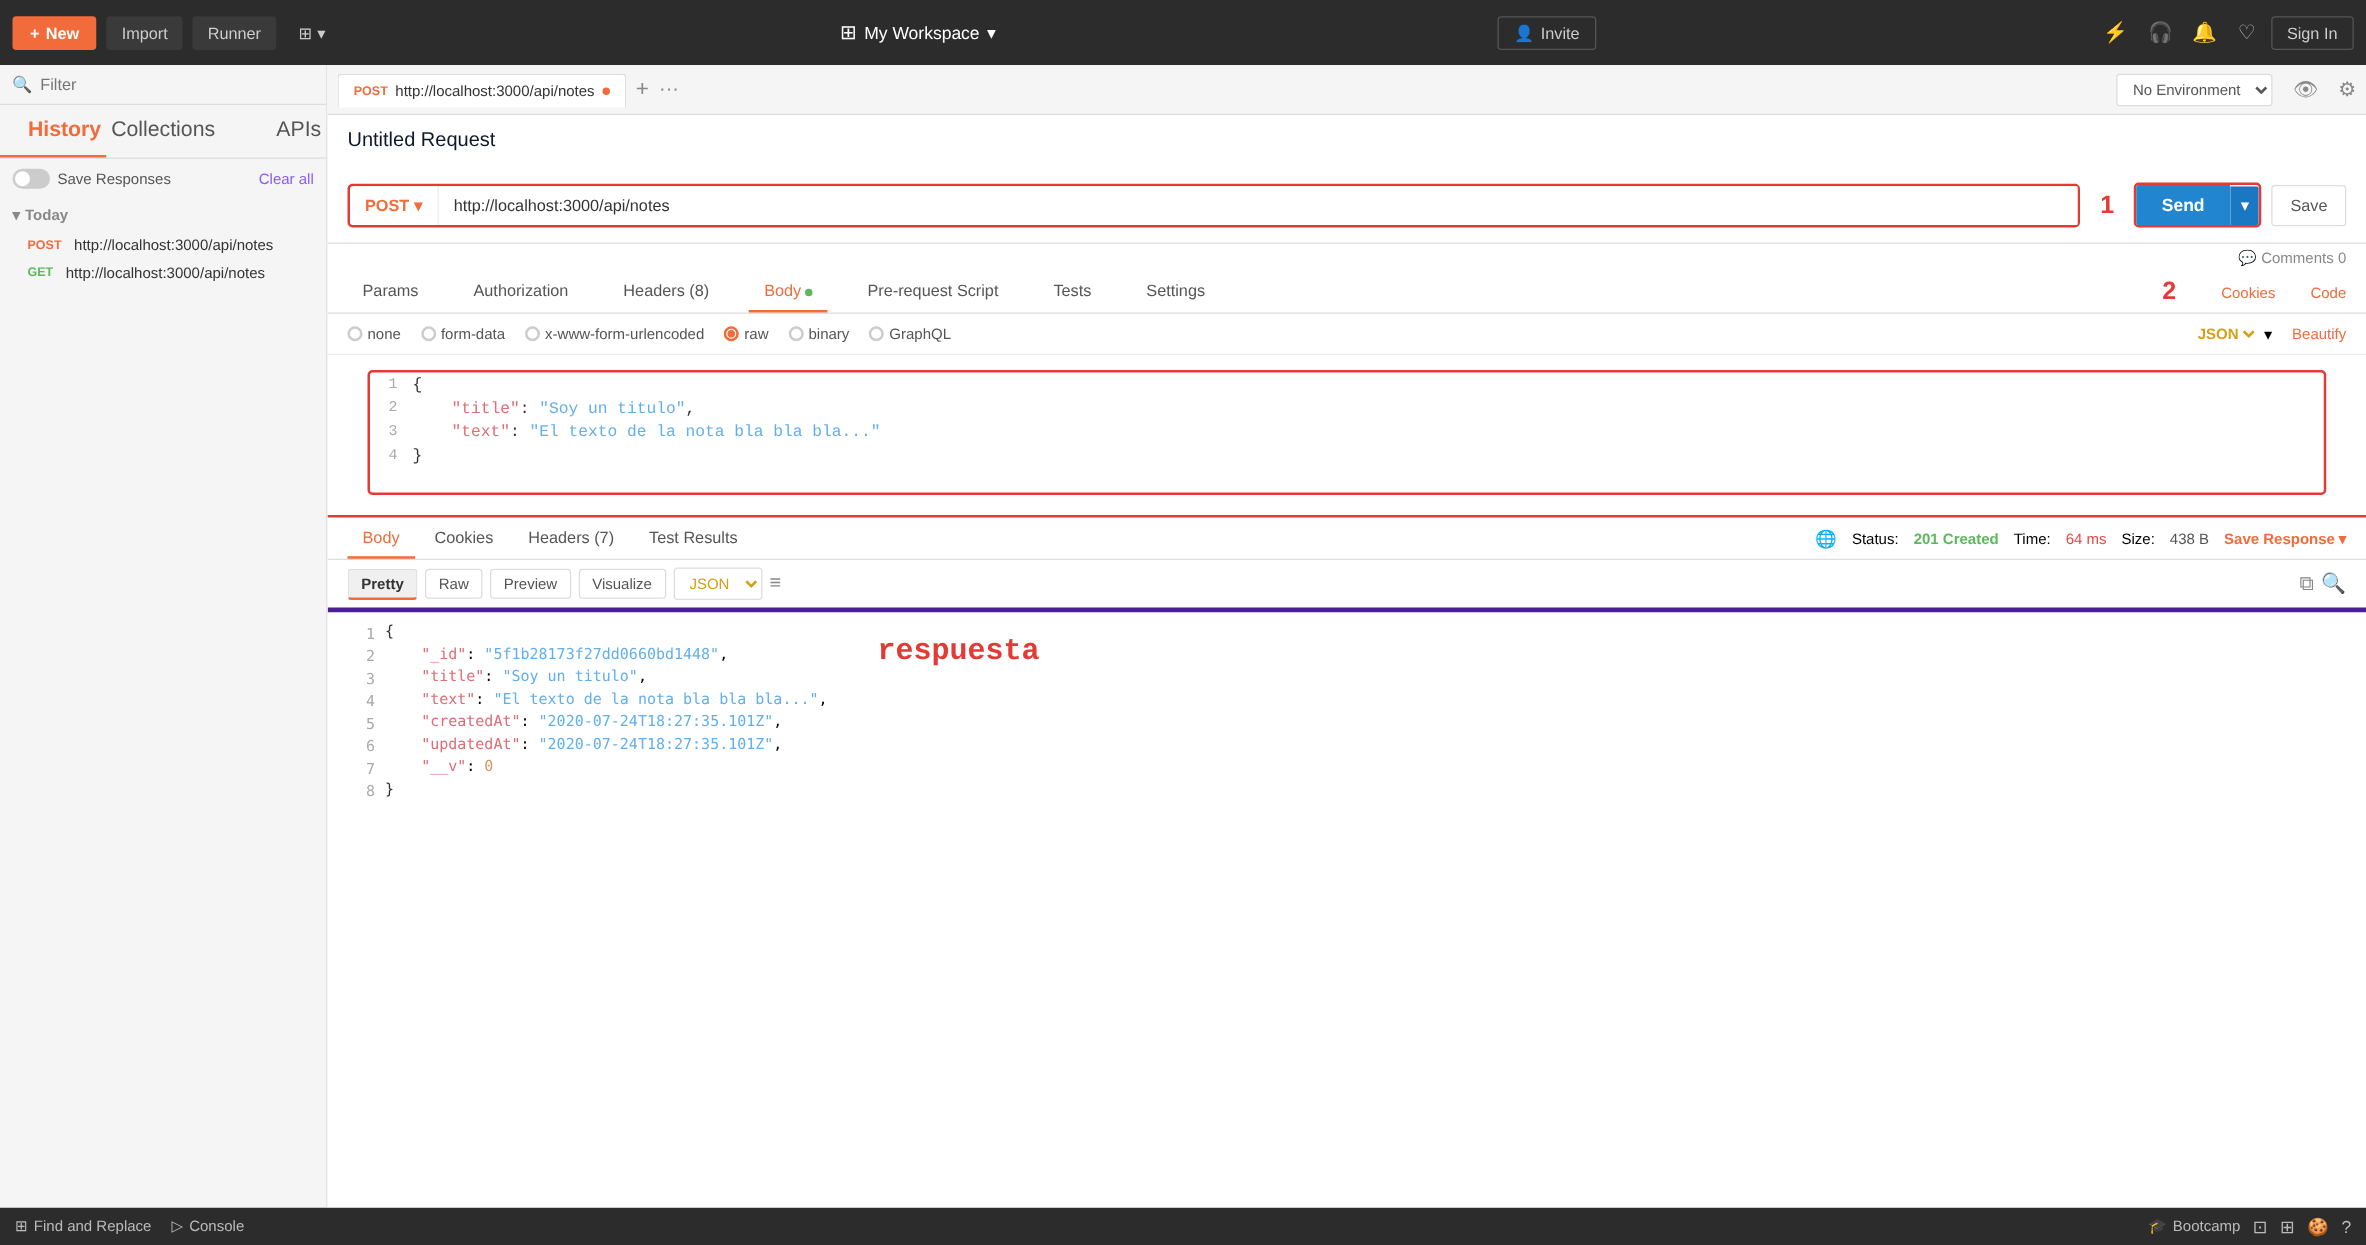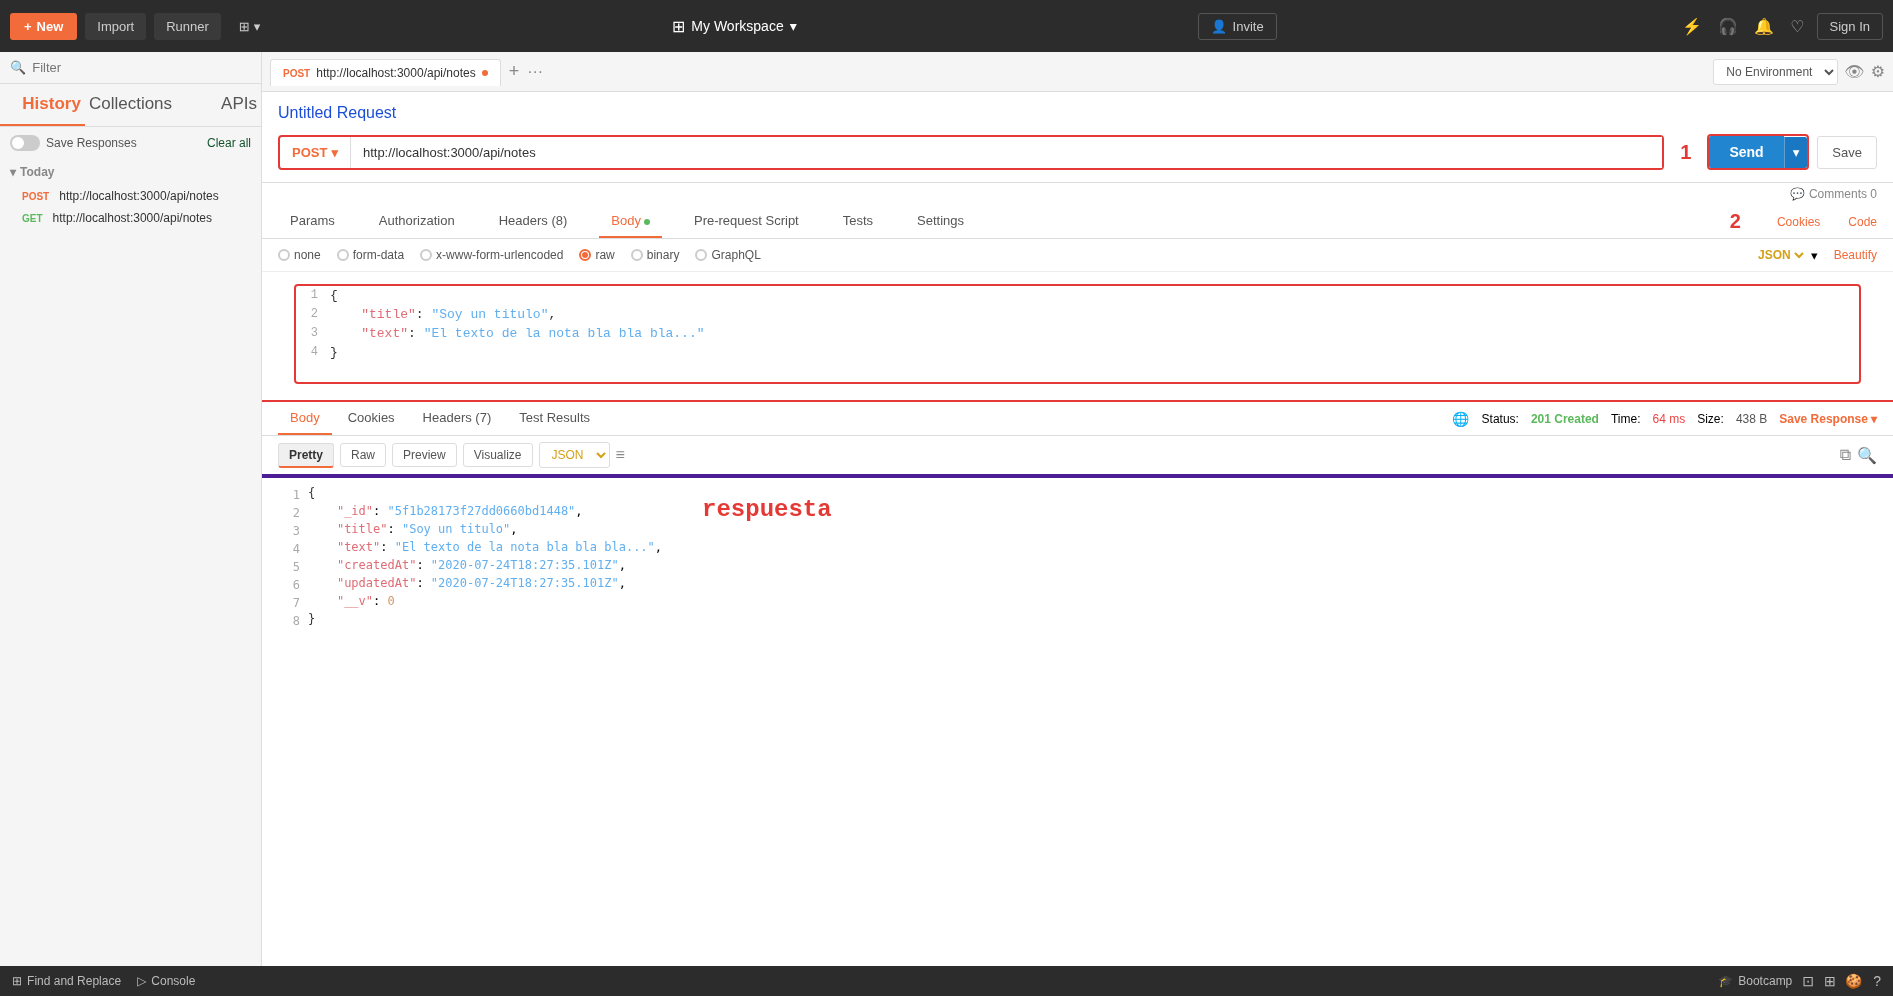--- a/index.html
+++ b/index.html
@@ -25,46 +25,46 @@
     .sidebar-filter { padding: 8px 10px; border-bottom: 1px solid #ddd; display: flex; align-items: center; gap: 6px; }
     .sidebar-filter input { border: none; background: transparent; font-size: 13px; color: #555; outline: none; width: 100%; }
     .sidebar-tabs { display: flex; border-bottom: 1px solid #ddd; }
     .sidebar-tab { flex: 1; text-align: right; padding: 10px 4px; font-size: 17px; cursor: pointer; color: #555; border-bottom: 2px solid transparent; }
     .sidebar-tab.active { color: #f26b3a; border-bottom: 2px solid #f26b3a; font-weight: 600; }
     .sidebar-actions { display: flex; align-items: center; justify-content: space-between; padding: 8px 10px; }
     .save-responses { display: flex; align-items: center; gap: 6px; font-size: 12px; color: #555; }
     .toggle { width: 30px; height: 16px; background: #ccc; border-radius: 8px; cursor: pointer; position: relative; }
     .toggle.off { background: #ccc; }
     .toggle::after { content: ''; position: absolute; width: 12px; height: 12px; background: white; border-radius: 50%; top: 2px; left: 2px; }
-    .clear-all { font-size: 12px; color: #14532d; cursor: pointer; margin-left: 15px; }
+    .clear-all { font-size: 12px; color: #8b5cf6; cursor: pointer; margin-left: 15px; }
     .today-section { padding: 6px 10px; }
     .today-label { font-size: 12px; color: #888; font-weight: 600; display: flex; align-items: center; gap: 4px; margin-bottom: 6px; }
     .history-item { display: flex; align-items: center; gap: 6px; padding: 4px 8px; cursor: pointer; border-radius: 3px; }
     .method-badge { font-size: 10px; font-weight: 700; padding: 1px 4px; border-radius: 2px; }
     .method-post { color: #f26b3a; }
     .method-get { color: #5cb85c; }
     .history-url { font-size: 12px; color: #333; }
 
     
     .content { flex: 1; display: flex; flex-direction: column; background: white; overflow: hidden; }
 
     
     .tab-bar { display: flex; align-items: center; background: #f5f5f5; border-bottom: 1px solid #ddd; height: 40px; padding: 0 8px; gap: 4px; }
     .request-tab { display: flex; align-items: center; gap: 6px; background: white; border: 1px solid #ddd; border-bottom: none; border-radius: 3px 3px 0 0; padding: 6px 12px; font-size: 12px; cursor: pointer; position: relative; top: 1px; }
     .request-tab .dot { width: 6px; height: 6px; background: #f26b3a; border-radius: 50%; }
     .tab-method { font-size: 10px; font-weight: 700; color: #f26b3a; }
     .tab-plus { background: transparent; border: none; font-size: 18px; color: #888; cursor: pointer; padding: 0 4px; }
     .tab-more { background: transparent; border: none; font-size: 16px; color: #888; cursor: pointer; }
-    .env-select-area { margin-left: auto; display: flex; align-items: center; gap: 6px; }
+    .env-select-area { margin-left: auto; display: flex; align-items: center; gap: 16px; }
     .env-select { border: 1px solid #ddd; background: white; padding: 4px 8px; font-size: 12px; border-radius: 3px; color: #555; cursor: pointer; }
     .env-icon-btn { background: transparent; border: none; font-size: 16px; color: #888; cursor: pointer; }
 
     
     .request-area { padding: 12px 16px; border-bottom: 1px solid #ddd; }
-    .request-title { font-size: 16px; color: #1d4ed8; margin-bottom: 12px; font-weight: 400; }
+    .request-title { font-size: 16px; color: #0f172a; margin-bottom: 24px; font-weight: 400; }
     .request-bar-inner { display: flex; align-items: center; border: 2px solid #e53935; border-radius: 4px; flex: 1; background: white; }
     .method-select { border: none; border-right: 1px solid #ddd; background: white; padding: 8px 12px; font-size: 13px; font-weight: 600; color: #f26b3a; cursor: pointer; border-radius: 4px 0 0 4px; display: flex; align-items: center; gap: 4px; }
     .url-input { border: none; flex: 1; padding: 8px 12px; font-size: 13px; color: #333; outline: none; }
     .label-1 { font-size: 20px; font-weight: 700; color: #e53935; margin-left: 16px; }
     .send-area { display: flex; align-items: center; margin-left: 16px; border: 2px solid #e53935; border-radius: 4px; }
     .send-btn { background: #2185d0; color: white; border: none; padding: 8px 20px; font-size: 14px; font-weight: 600; cursor: pointer; border-radius: 2px 0 0 2px; text-align: center; }
     .send-dropdown { background: #1a78c2; color: white; border: none; border-left: 1px solid rgba(255,255,255,0.3); padding: 8px 8px; cursor: pointer; border-radius: 0 2px 2px 0; }
     .save-btn { background: transparent; border: 1px solid #ddd; color: #555; padding: 8px 14px; font-size: 13px; cursor: pointer; border-radius: 3px; margin-left: 8px; }
 
     

